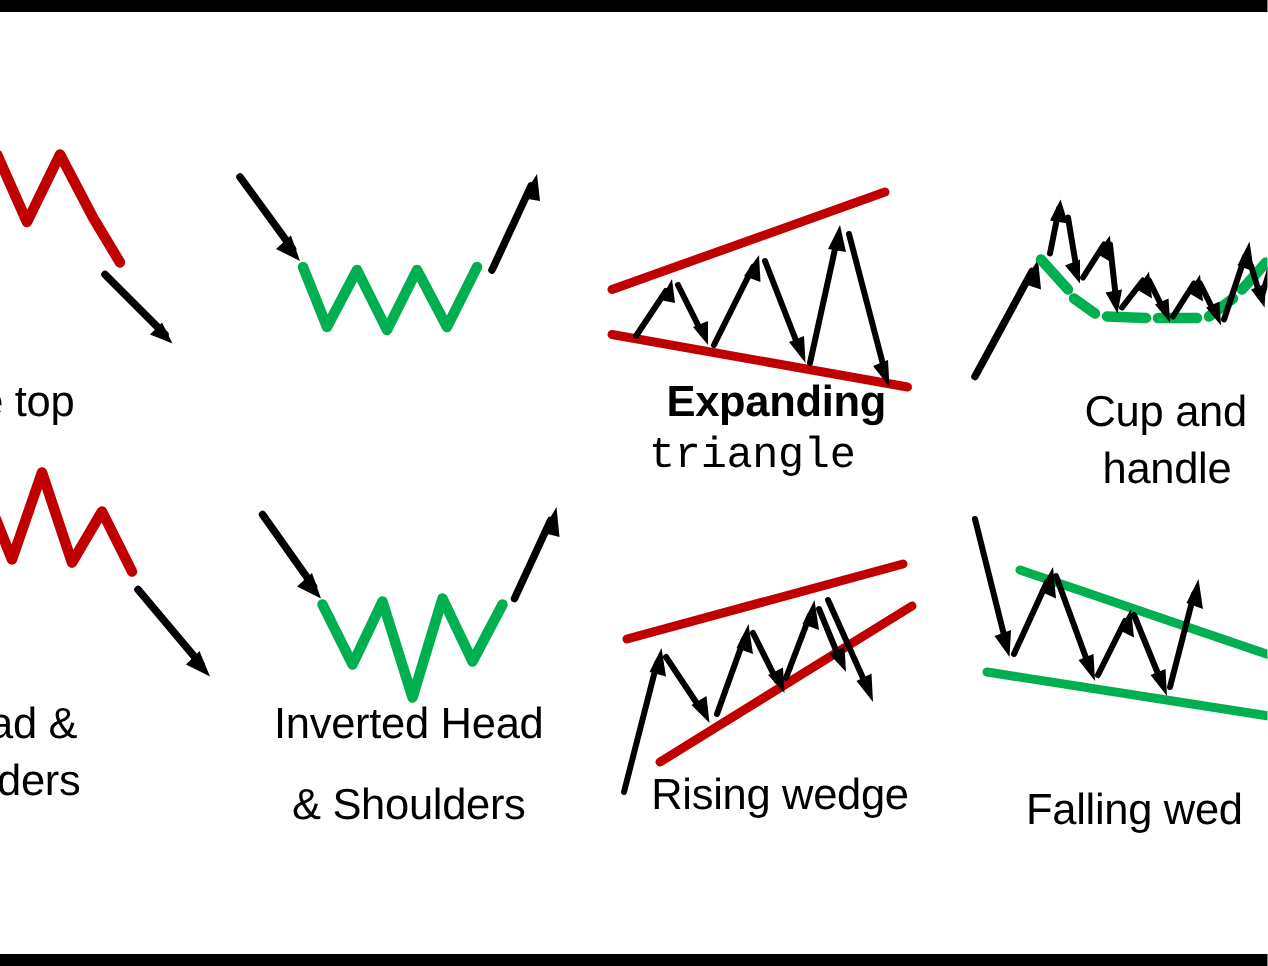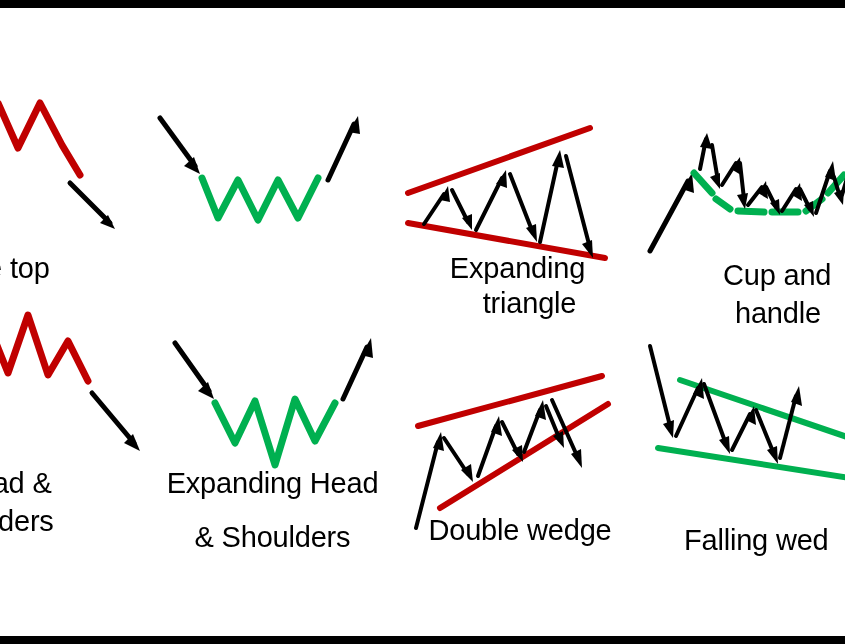--- a/index.html
+++ b/index.html
@@ -87,22 +87,22 @@
             <line x1="140" y1="124" x2="158" y2="42" stroke-width="4" stroke-linecap="round"></line>
             <polygon points="160,32 152,48 164,50" stroke="none"></polygon>
           </g>
         <g>
             <line x1="166" y1="38" x2="190" y2="130" stroke-width="4" stroke-linecap="round"></line>
             <polygon points="193,140 182,126 192,122" stroke="none"></polygon>
           </g>
       </g>
     </svg>
   </div>
-  <div class="caption center" style="left:410px;top:243px;width:215px;">Expanding</div>
-  <div class="caption center" style="left:422px;top:278px;width:215px;">triangle</div>
+  <div class="caption center" style="left:410px;top:243px;width:215px;font-weight:bold;">Expanding</div>
+  <div class="caption center" style="left:394px;top:278px;width:215px;font-family:Liberation Mono, monospace;">triangle</div>
 
   <div class="pattern" style="left:640px;top:125px;">
     <svg width="240" height="135" viewBox="0 0 240 135">
       <g>
         <line x1="10" y1="118" x2="48" y2="48" stroke="#000" stroke-width="5" stroke-linecap="round"></line>
         <polygon points="52,40 42,56 54,60" fill="#000"></polygon>
       </g>
       <g fill="none" stroke="#00B050" stroke-width="7" stroke-linecap="round">
         <line x1="54" y1="40" x2="72" y2="60"></line>
         <line x1="76" y1="66" x2="90" y2="76"></line>
@@ -190,21 +190,21 @@
         <line x1="20" y1="10" x2="54" y2="58" stroke="#000" stroke-width="5" stroke-linecap="round"></line>
         <polygon points="59,66 43,58 53,49" fill="#000"></polygon>
       </g>
       <polyline points="60,70 80,110 100,68 120,132 140,66 160,108 180,70" fill="none" stroke="#00B050" stroke-width="7" stroke-linecap="round" stroke-linejoin="round"></polyline>
       <g>
         <line x1="188" y1="66" x2="212" y2="14" stroke="#000" stroke-width="5" stroke-linecap="round"></line>
         <polygon points="216,5 206,22 218,25" fill="#000"></polygon>
       </g>
     </svg>
   </div>
-  <div class="caption center" style="left:155px;top:458px;width:235px;">Expanding Head</div>
+  <div class="caption center" style="left:155px;top:458px;width:235px;">Inverted Head</div>
   <div class="caption center" style="left:155px;top:512px;width:235px;">&amp; Shoulders</div>
 
   <div class="pattern" style="left:400px;top:340px;">
     <svg width="225" height="165" viewBox="0 0 225 165">
       <line x1="18" y1="78" x2="202" y2="28" stroke="#C00000" stroke-width="6" stroke-linecap="round"></line>
       <line x1="40" y1="160" x2="208" y2="56" stroke="#C00000" stroke-width="6" stroke-linecap="round"></line>
       <g fill="#000" stroke="#000">
         <g>
             <line x1="16" y1="180" x2="38" y2="94" stroke-width="4" stroke-linecap="round"></line>
             <polygon points="41,84 33,100 44,103" stroke="none"></polygon>
@@ -229,21 +229,21 @@
             <line x1="146" y1="58" x2="160" y2="92" stroke-width="4" stroke-linecap="round"></line>
             <polygon points="164,100 153,88 163,83" stroke="none"></polygon>
           </g>
         <g>
             <line x1="152" y1="52" x2="178" y2="110" stroke-width="4" stroke-linecap="round"></line>
             <polygon points="182,120 171,106 181,101" stroke="none"></polygon>
           </g>
       </g>
     </svg>
   </div>
-  <div class="caption center" style="left:405px;top:505px;width:230px;">Double wedge</div>
+  <div class="caption center" style="left:405px;top:505px;width:230px;">Rising wedge</div>
 
   <div class="pattern" style="left:650px;top:340px;">
     <svg width="200" height="165" viewBox="0 0 200 165">
       <line x1="30" y1="32" x2="200" y2="90" stroke="#00B050" stroke-width="6" stroke-linecap="round"></line>
       <line x1="8" y1="100" x2="200" y2="130" stroke="#00B050" stroke-width="6" stroke-linecap="round"></line>
       <g fill="#000" stroke="#000">
         <g>
             <line x1="0" y1="-2" x2="20" y2="78" stroke-width="4" stroke-linecap="round"></line>
             <polygon points="23,90 13,76 24,72" stroke="none"></polygon>
           </g>

